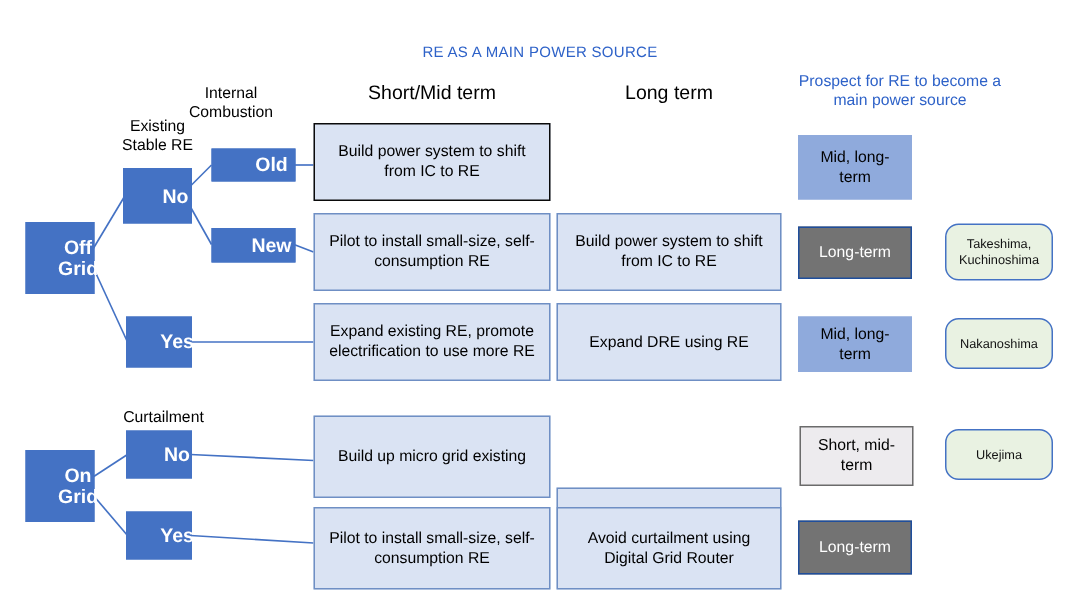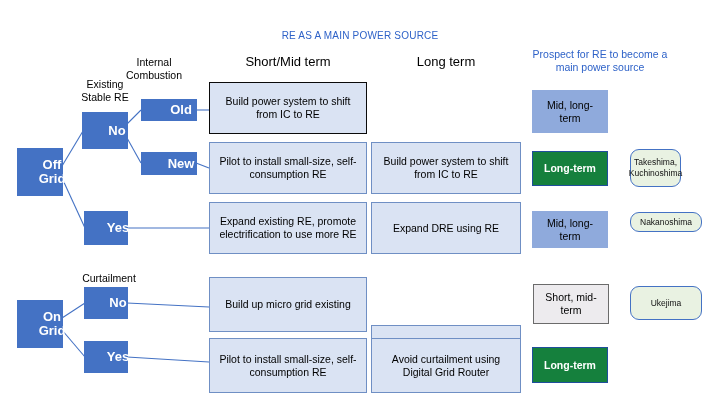--- a/index.html
+++ b/index.html
@@ -25,21 +25,21 @@
   
   .lightbox{
     background:#DAE3F3;border:1px solid #6F8FC4;color:#000000;
     font-size:10.5px;line-height:13px;padding:2px 5px;
   }
   .lightbox.blackedge{border:1.6px solid #0a0a0a;}
 
   
   .prospect{font-size:10.5px;line-height:13px;padding:2px 4px;box-sizing:border-box;}
   .prospect.midlong{background:#8FAADC;border:1px solid #8FAADC;color:#000;}
-  .prospect.longterm{background:#15803d;border:1.4px solid #1F4E9C;color:#ffffff;font-weight:bold;}
+  .prospect.longterm{background:#737373;border:1.4px solid #1F4E9C;color:#ffffff;font-weight:normal;}
   .prospect.shortmid{background:#EDEBEE;border:1.3px solid #6B6B6B;color:#000;}
 
   
   .island{
     background:#E9F2E2;border:1.2px solid #4472C4;border-radius:9px;
     font-size:8.5px;line-height:11px;color:#111;padding:2px 3px;
   }
 
   
   .lbl{position:absolute;text-align:center;font-size:10.5px;line-height:12.5px;color:#000;}
@@ -108,26 +108,26 @@
 Grid</div>
   <div class="node blue md" style="left:84px;top:287px;width:44px;height:32px;">No</div>
   <div class="node blue md" style="left:84px;top:341px;width:44px;height:32px;">Yes</div>
 
   <div class="node lightbox blackedge" style="left:209px;top:82px;width:158px;height:52px;">Build power system to shift from IC to RE</div>
   <div class="node prospect midlong" style="left:532px;top:90px;width:76px;height:43px;">Mid, long-term</div>
 
   <div class="node lightbox" style="left:209px;top:142px;width:158px;height:52px;">Pilot to install small-size, self-consumption RE</div>
   <div class="node lightbox" style="left:371px;top:142px;width:150px;height:52px;">Build power system to shift from IC to RE</div>
   <div class="node prospect longterm" style="left:532px;top:151px;width:76px;height:35px;">Long-term</div>
-  <div class="node island" style="left:630px;top:149px;width:51px;height:38px;">Takeshima, Kuchinoshima</div>
+  <div class="node island" style="left:630px;top:149px;width:72px;height:38px;">Takeshima, Kuchinoshima</div>
 
   <div class="node lightbox" style="left:209px;top:202px;width:158px;height:52px;">Expand existing RE, promote electrification to use more RE</div>
   <div class="node lightbox" style="left:371px;top:202px;width:150px;height:52px;">Expand DRE using RE</div>
   <div class="node prospect midlong" style="left:532px;top:211px;width:76px;height:37px;">Mid, long-term</div>
-  <div class="node island" style="left:630px;top:212px;width:72px;height:20px;">Nakanoshima</div>
+  <div class="node island" style="left:630px;top:212px;width:72px;height:34px;">Nakanoshima</div>
 
   <div class="node lightbox" style="left:209px;top:277px;width:158px;height:55px;">Build up micro grid existing</div>
   <div class="node lightbox" style="left:371px;top:277px;width:150px;height:55px;margin-top:48px;">Achieve RE100</div>
   <div class="node island" style="left:630px;top:286px;width:72px;height:34px;">Ukejima</div>
   <div class="node prospect shortmid" style="left:533px;top:284px;width:76px;height:40px;">Short, mid-term</div>
 
   <div class="node lightbox" style="left:209px;top:338px;width:158px;height:55px;">Pilot to install small-size, self-consumption RE</div>
   <div class="node lightbox" style="left:371px;top:338px;width:150px;height:55px;">Avoid curtailment using Digital Grid Router</div>
   <div class="node prospect longterm" style="left:532px;top:347px;width:76px;height:36px;">Long-term</div>
 

